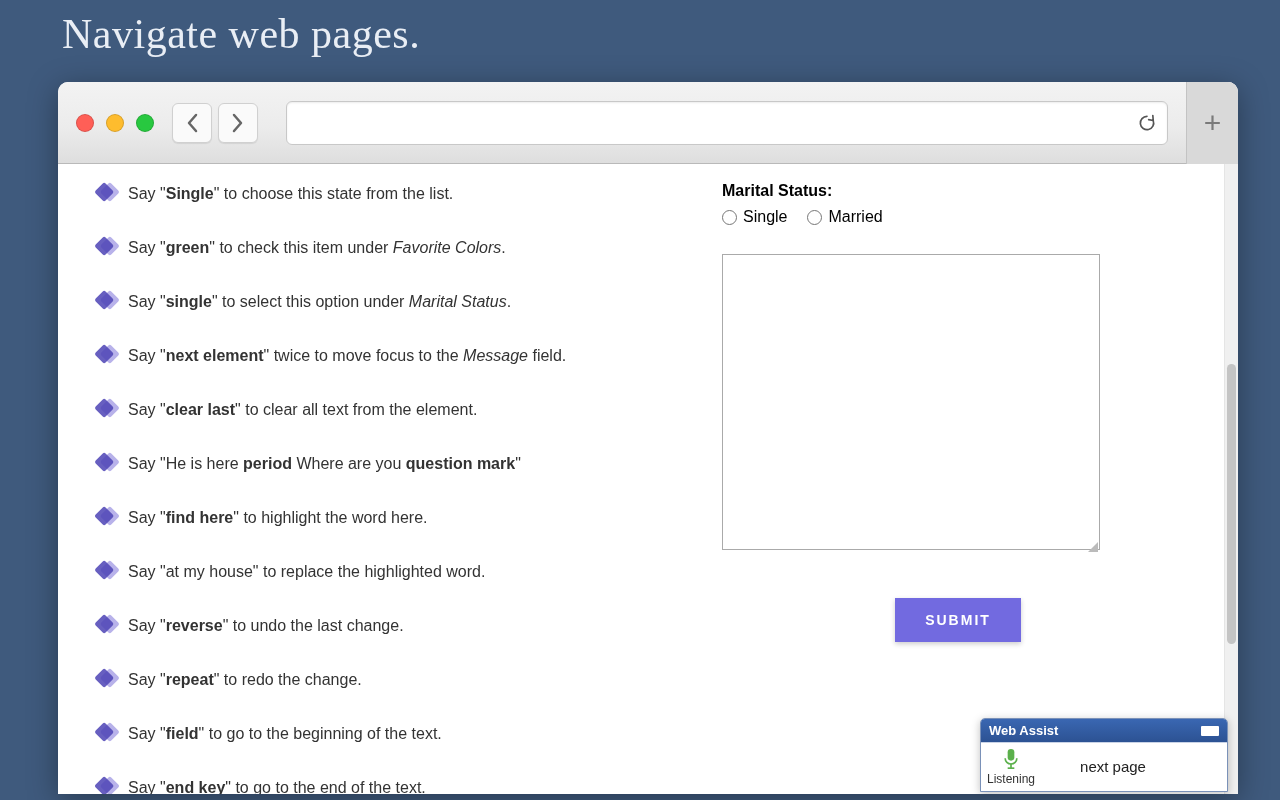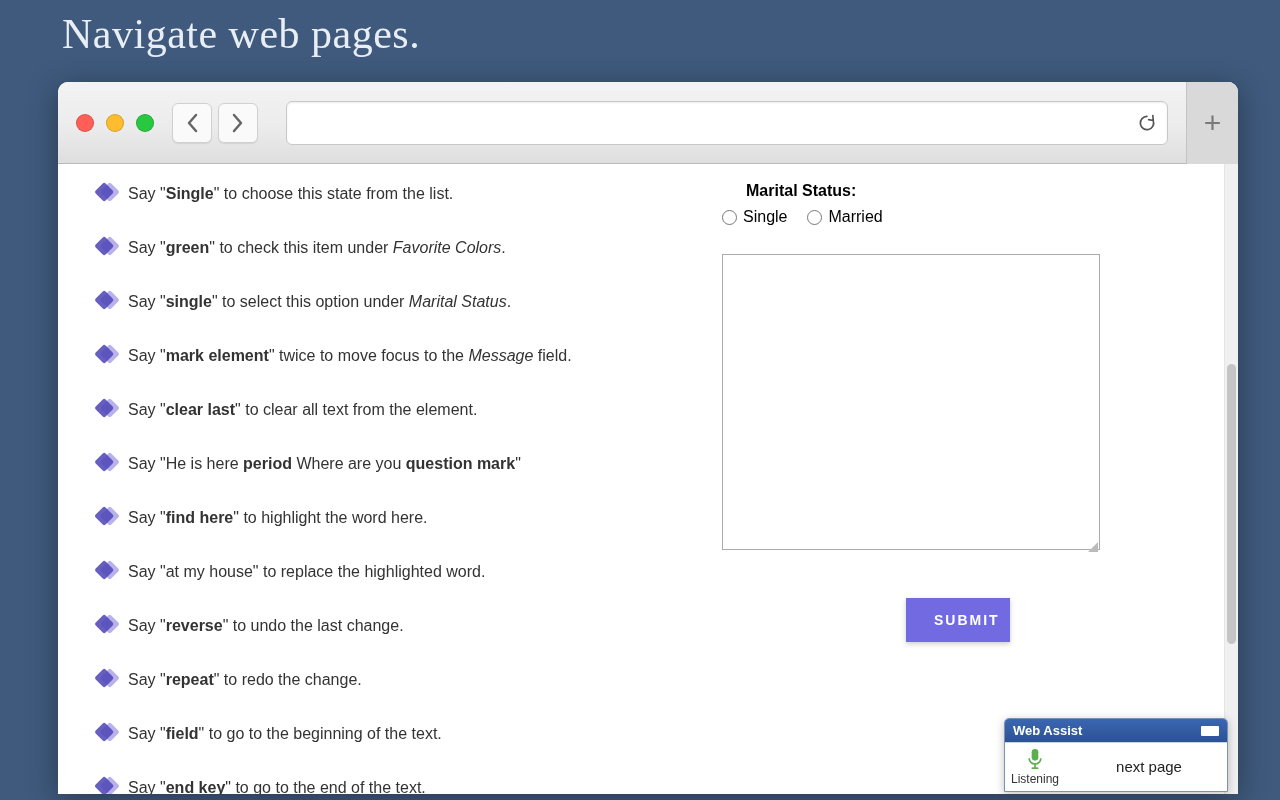--- a/index.html
+++ b/index.html
@@ -151,21 +151,21 @@
     position: absolute;
     width: 14px; height: 14px;
     border-radius: 2px;
   }
   .bullet::before { background: #b8b2ea; left: 2px; top: -2px; }
   .bullet::after  { background: #4c43b5; left: -2px; top: 2px; opacity:0.85; }
 
   .instr-text b { font-weight: bold; }
   .instr-text i { font-style: italic; }
 
-  .form-label { font-weight: bold; margin-bottom: 8px; display:block; color:#000;margin-left:24px; }
+  .form-label { font-weight: bold; margin-bottom: 8px; display:block; color:#000; }
   .radio-row { display:flex; align-items:center; gap: 20px; margin-bottom: 28px; color:#000; }
   .radio-row label { display:flex; align-items:center; gap:6px; font-size:16px; }
   .radio-row input[type=radio] { width:15px; height:15px; }
 
   .msg-area {
     width: 378px; height: 296px;
     border: 1px solid #aaa;
     resize: none;
     font-size: 15px;
     padding: 6px;
@@ -183,31 +183,31 @@
   .submit-btn {
     display:block;
     margin: 44px auto 0 auto;
     background: #726ae0;
     color: #fff;
     border: none;
     letter-spacing: 2px;
     font-size: 14px;
     font-weight: 600;
     padding: 14px 28px;
-    width: 104px;
+    width: 126px;
     box-shadow: 0 2px 5px rgba(0,0,0,0.2);
     cursor: pointer;
   }
 
   
   .assist {
     position: absolute;
     right: 10px;
     bottom: 2px;
-    width: 224px;
+    width: 248px;
     border: 1px solid #7a91b8;
     border-radius: 5px 5px 0 0;
     box-shadow: 0 2px 8px rgba(0,0,0,0.25);
     background: #fff;
     overflow: hidden;
     font-size: 13px;
   }
   .assist-header {
     background: linear-gradient(#3a67b2, #2c5293);
     color: #fff;
@@ -215,21 +215,21 @@
     font-weight: bold;
     display:flex; justify-content:space-between; align-items:center;
   }
   .assist-min {
     width: 18px; height:10px;
     background: #fff;
     border-radius:1px;
   }
   .assist-body {
     display:flex; align-items:center;
-    gap: 22px;
+    gap: 10px;
     padding: 4px 6px 6px 6px;
     border-top: 1px solid #c9d3e6;
   }
   .mic-block { text-align:center; line-height:1; }
   .mic-icon {
     width: 20px; height: 24px; margin: 0 auto 0 auto;
     color: #5bb04b;
   }
   .mic-label { font-size: 12px; color:#333; }
   .assist-text { font-size: 15px; color:#222;margin-left:35px; }
@@ -270,21 +270,21 @@
     </div>
   </div>
 
   <div class="viewport">
     <div class="content">
       <div class="left-col">
         <ul class="instr-list" id="instr-list">
             <li class="instr-item"><span class="bullet"></span><span class="instr-text">Say "<b>Single</b>" to choose this state from the list.</span></li>
             <li class="instr-item"><span class="bullet"></span><span class="instr-text">Say "<b>green</b>" to check this item under <i>Favorite Colors</i>.</span></li>
             <li class="instr-item"><span class="bullet"></span><span class="instr-text">Say "<b>single</b>" to select this option under <i>Marital Status</i>.</span></li>
-            <li class="instr-item"><span class="bullet"></span><span class="instr-text">Say "<b>mark element</b>" twice to move focus to the <i>Message</i> field.</span></li>
+            <li class="instr-item"><span class="bullet"></span><span class="instr-text">Say "<b>next element</b>" twice to move focus to the <i>Message</i> field.</span></li>
             <li class="instr-item"><span class="bullet"></span><span class="instr-text">Say "<b>clear last</b>" to clear all text from the element.</span></li>
             <li class="instr-item"><span class="bullet"></span><span class="instr-text">Say "He is here <b>period</b> Where are you <b>question mark</b>"</span></li>
             <li class="instr-item"><span class="bullet"></span><span class="instr-text">Say "<b>find here</b>" to highlight the word here.</span></li>
             <li class="instr-item"><span class="bullet"></span><span class="instr-text">Say "at my house" to replace the highlighted word.</span></li>
             <li class="instr-item"><span class="bullet"></span><span class="instr-text">Say "<b>reverse</b>" to undo the last change.</span></li>
             <li class="instr-item"><span class="bullet"></span><span class="instr-text">Say "<b>repeat</b>" to redo the change.</span></li>
             <li class="instr-item"><span class="bullet"></span><span class="instr-text">Say "<b>field</b>" to go to the beginning of the text.</span></li>
             <li class="instr-item"><span class="bullet"></span><span class="instr-text">Say "<b>end key</b>" to go to the end of the text.</span></li>
           </ul>
       </div>

